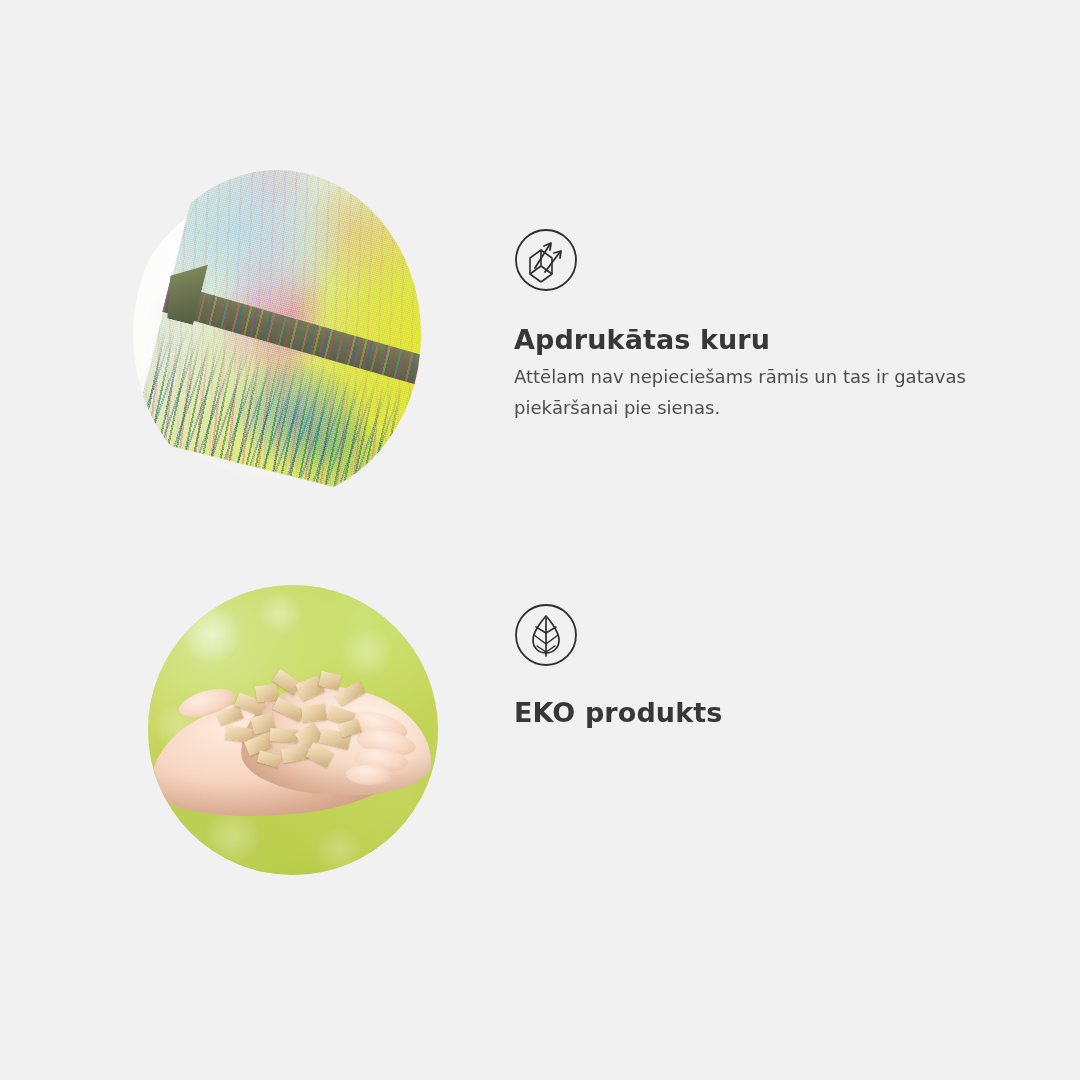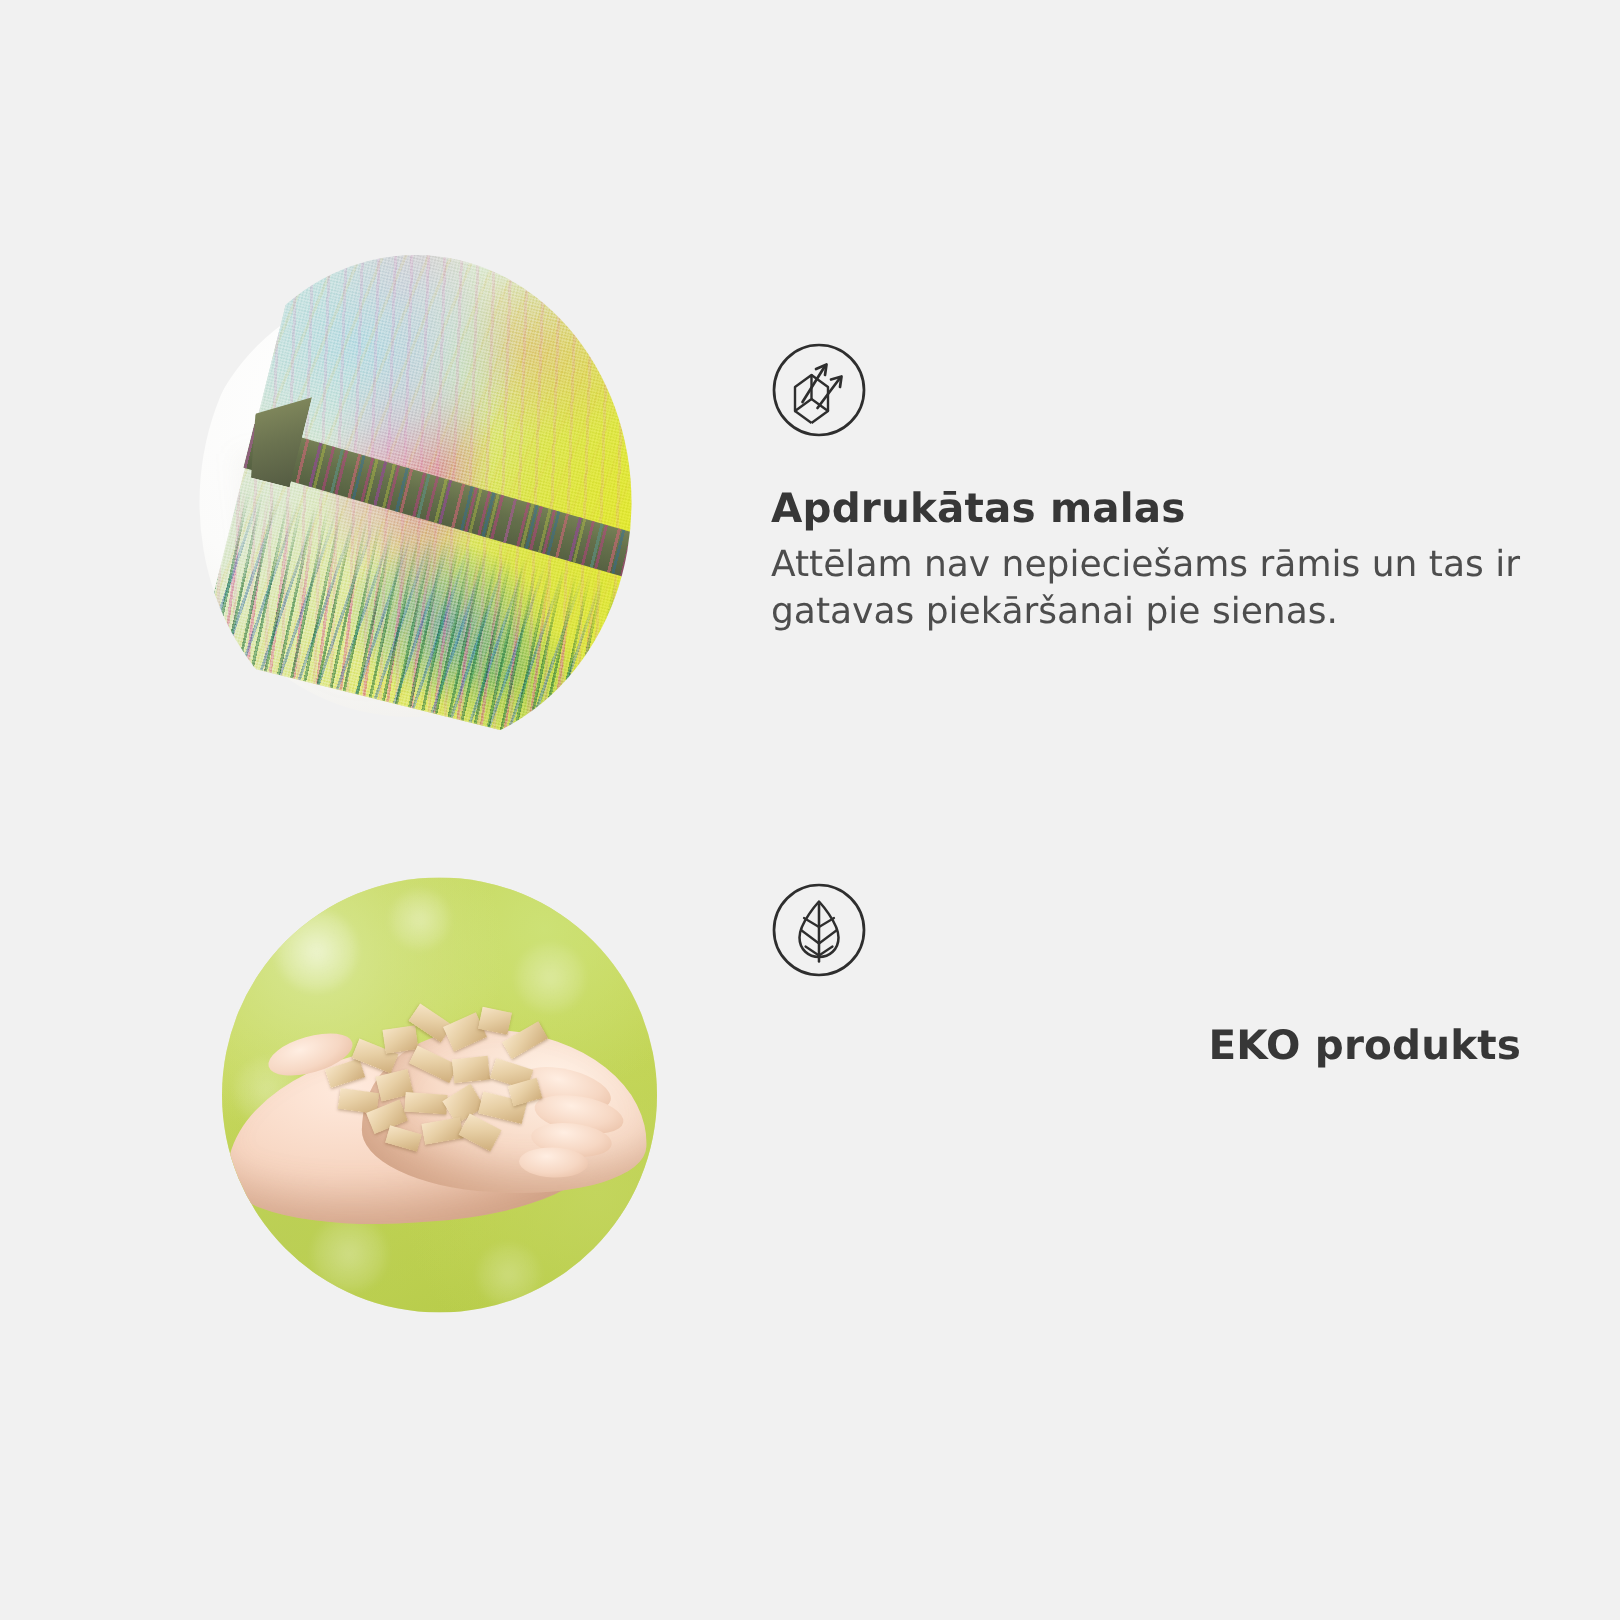--- a/index.html
+++ b/index.html
@@ -223,21 +223,21 @@
     width: 500px;
   }
   .feature-title {
     font-size: 27px;
     font-weight: bold;
     color: #373737;
     margin: 0;
     letter-spacing: 0.1px;
   }
   .feature-desc {
-    font-size: 24px;
+    font-size: 18px;
     line-height: 31px;
     color: #4d4d4d;
     margin: 6px 0 0 0;
     font-weight: normal;
   }
 </style>
 </head>
 <body style="background: rgb(241, 241, 241);">
 
 <div class="photo-circle" id="photo-canvas">
@@ -263,21 +263,21 @@
       <path d="M16 30 L27 22 L27 38 L16 46 Z" stroke="#2e2e2e" stroke-width="1.6" fill="none" stroke-linejoin="round"></path>
       <path d="M27 38 L38 46 L27 54" stroke="#2e2e2e" stroke-width="1.6" fill="none" stroke-linejoin="round"></path>
       <path d="M27 22 L38 30 L38 46" stroke="#2e2e2e" stroke-width="1.6" fill="none" stroke-linejoin="round"></path>
       <path d="M16 46 L27 54" stroke="#2e2e2e" stroke-width="1.6" fill="none"></path>
       <path d="M21 40 L36 16" stroke="#2e2e2e" stroke-width="1.8" fill="none" stroke-linecap="round"></path>
       <path d="M30 18 L37 15 L36 22" stroke="#2e2e2e" stroke-width="1.8" fill="none" stroke-linecap="round" stroke-linejoin="round"></path>
       <path d="M31 44 L46 24" stroke="#2e2e2e" stroke-width="1.8" fill="none" stroke-linecap="round"></path>
       <path d="M40 25 L47 23 L46 30" stroke="#2e2e2e" stroke-width="1.8" fill="none" stroke-linecap="round" stroke-linejoin="round"></path>
     </svg>
   </div>
-  <h2 class="feature-title" style="margin-top:32px;">Apdrukātas malas</h2>
+  <h2 class="feature-title" style="margin-top:32px;">Apdrukātas kuru</h2>
   <p class="feature-desc">Attēlam nav nepieciešams rāmis un tas ir gatavas piekāršanai pie sienas.</p>
 </div>
 
 <div class="photo-circle" id="photo-eco">
   <div class="eco-bg">
     <div class="bokeh" style="left:36px;top:22px;width:54px;height:54px;"></div>
     <div class="bokeh" style="left:112px;top:8px;width:40px;height:40px;opacity:.7;"></div>
     <div class="bokeh" style="left:196px;top:44px;width:46px;height:46px;opacity:.6;"></div>
     <div class="bokeh" style="left:232px;top:150px;width:38px;height:38px;opacity:.5;"></div>
     <div class="bokeh" style="left:60px;top:226px;width:50px;height:50px;opacity:.55;"></div>
@@ -312,21 +312,21 @@
       <div class="chip" style="left:86px;top:58px;width:22px;height:18px;transform:rotate(-32deg);"></div>
       <div class="chip" style="left:108px;top:62px;width:30px;height:15px;transform:rotate(14deg);"></div>
       <div class="chip" style="left:70px;top:78px;width:26px;height:14px;transform:rotate(-10deg);"></div>
       <div class="chip" style="left:96px;top:78px;width:24px;height:16px;transform:rotate(28deg);"></div>
       <div class="chip" style="left:128px;top:52px;width:20px;height:14px;transform:rotate(-16deg);"></div>
       <div class="chip" style="left:46px;top:84px;width:22px;height:12px;transform:rotate(16deg);"></div>
     </div>
   </div>
 </div>
 
-<div class="feature-text" style="top:588px;text-align:right;">
+<div class="feature-text" style="top:603px;">
   <div class="icon-circle">
     <svg width="64" height="64" viewBox="0 0 64 64" fill="none">
       <circle cx="32" cy="32" r="30" stroke="#2e2e2e" stroke-width="1.8" fill="none"></circle>
       <path d="M32 13 C32 13 19 27 19 37 C19 45 25 50 32 50 C39 50 45 45 45 37 C45 27 32 13 32 13 Z" stroke="#2e2e2e" stroke-width="1.7" fill="none" stroke-linejoin="round"></path>
       <path d="M32 15 L32 53" stroke="#2e2e2e" stroke-width="1.7" stroke-linecap="round"></path>
       <path d="M32 30 L22 24" stroke="#2e2e2e" stroke-width="1.5" stroke-linecap="round"></path>
       <path d="M32 30 L42 24" stroke="#2e2e2e" stroke-width="1.5" stroke-linecap="round"></path>
       <path d="M32 41 L20 32" stroke="#2e2e2e" stroke-width="1.5" stroke-linecap="round"></path>
       <path d="M32 41 L44 32" stroke="#2e2e2e" stroke-width="1.5" stroke-linecap="round"></path>
       <path d="M32 49 L23 43" stroke="#2e2e2e" stroke-width="1.5" stroke-linecap="round"></path>

